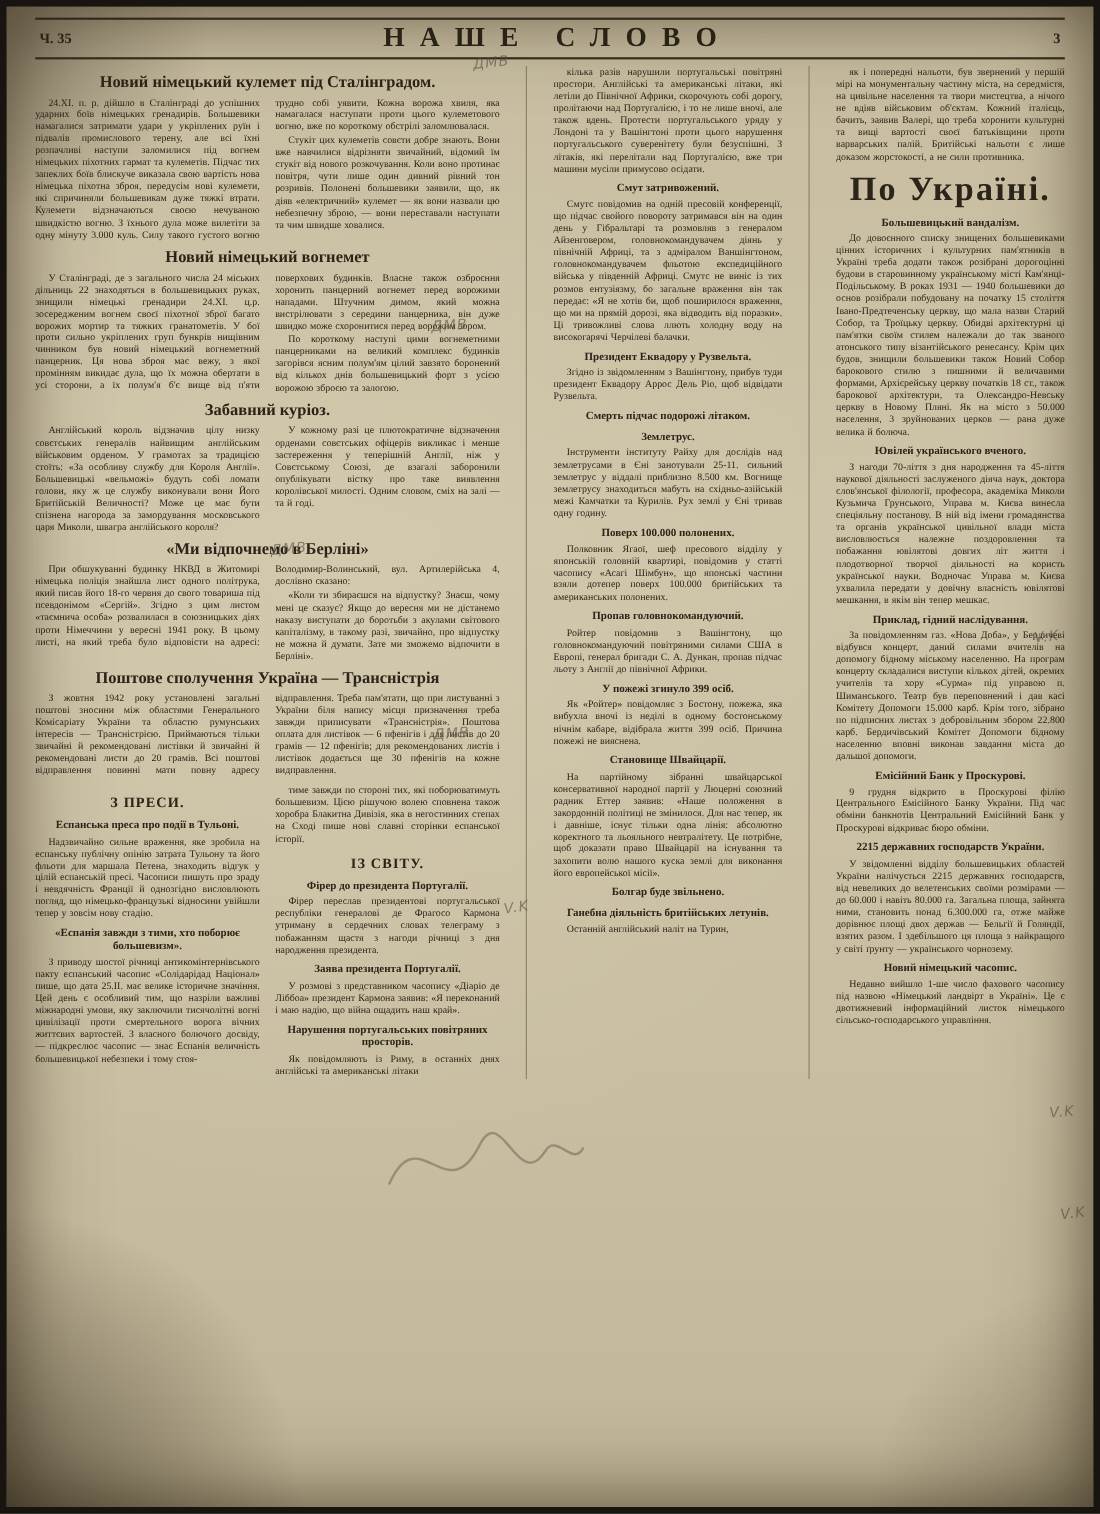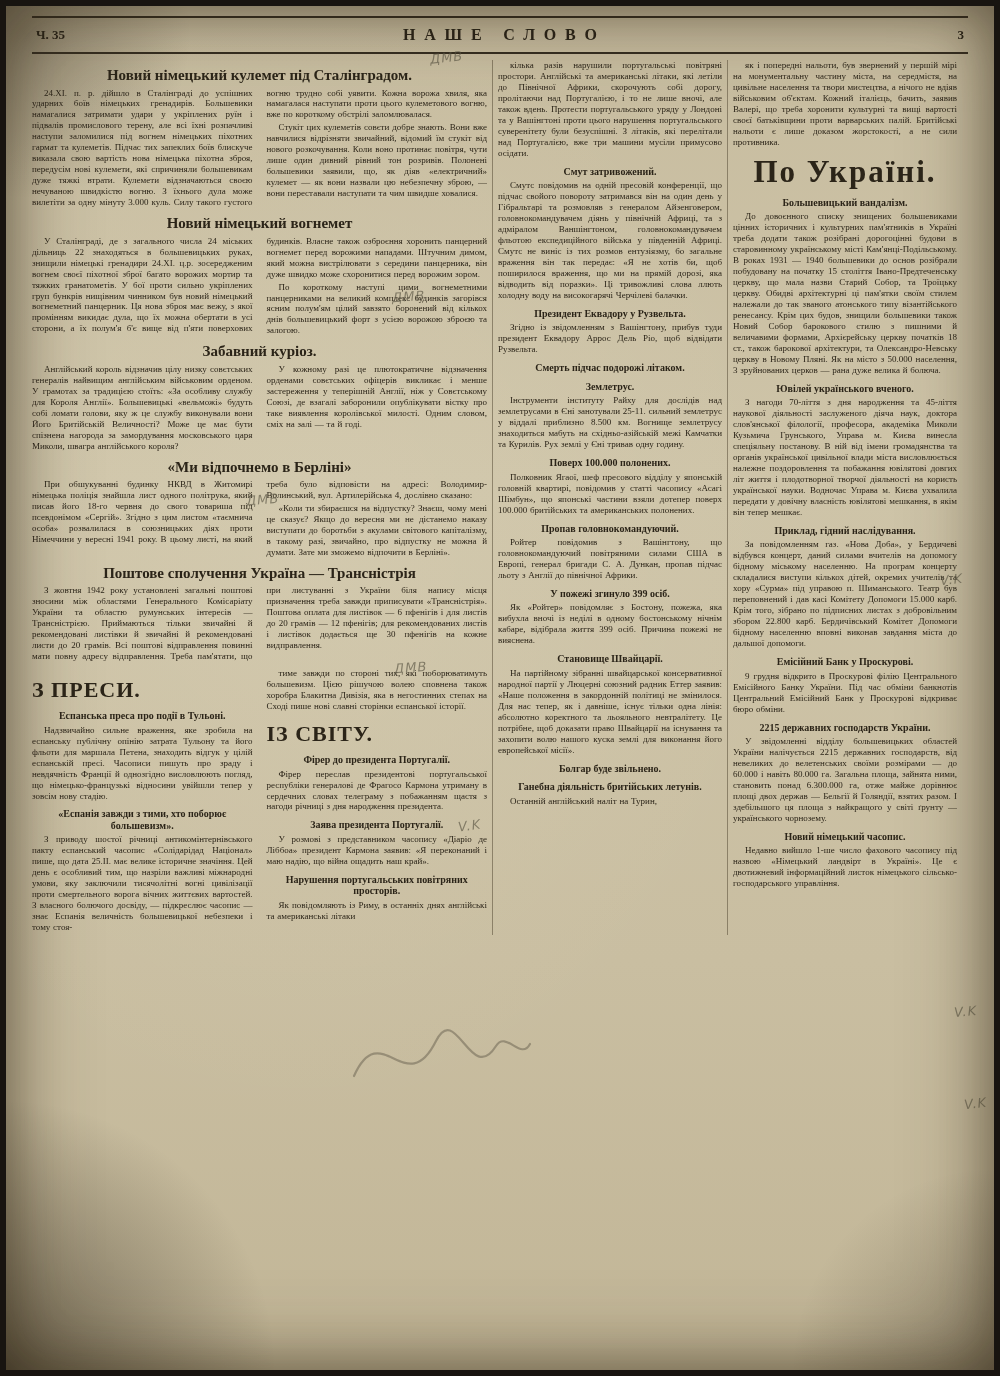--- a/index.html
+++ b/index.html
@@ -18,31 +18,31 @@
     padding:10px 26px 14px 26px;
   }
   .page-head{
     position:relative;display:flex;align-items:center;justify-content:space-between;
     border-top:2px solid #352d1f;border-bottom:2px solid #352d1f;
     padding:3px 4px 4px 4px;margin-bottom:6px;height:38px;
   }
   .issue,.pageno{font-weight:bold;font-size:13px}
   .masthead{
     position:absolute;left:0;right:0;text-align:center;
-    font-size:16px;font-weight:bold;letter-spacing:.55em;text-indent:.55em;
-  }
-  .cols{display:flex;gap:5px}
+    font-size:25px;font-weight:bold;letter-spacing:.55em;text-indent:.55em;
+  }
+  .cols{display:flex;gap:24px}
   .left-sec{width:455px}
   .colnarrow{width:224px}
   .vrule{width:1px;background:rgba(62,52,32,.45);align-self:stretch}
   .art-title{text-align:center;font-size:15px;font-weight:bold;line-height:1.1;margin:7px 6px 4px}
   .twocol{columns:2;column-gap:14px}
   .para{font-size:9px;line-height:1.22;text-align:justify;text-indent:12px;margin:0 0 2px;word-spacing:.5px}
   .news-subhead{text-align:center;font-weight:bold;font-size:10px;line-height:1.15;margin:7px 4px 3px}
-  .big-head{font-weight:bold;font-size:22px;letter-spacing:1px;margin:9px 0 4px}
+  .big-head{text-align:center;font-weight:bold;font-size:13px;letter-spacing:1px;margin:9px 0 4px}
   .region-head{text-align:center;font-weight:bold;font-size:31px;letter-spacing:2px;margin:6px 0 6px}
   .press-row{display:flex;gap:14px;margin-top:6px}
   .press-col{flex:1;min-width:0}
   .pencil{
     position:absolute;font-family:"DejaVu Sans",sans-serif;font-style:italic;
     font-size:13px;color:#55503f;opacity:.62;letter-spacing:1px;pointer-events:none;
   }
   .scribble{position:absolute;left:340px;top:1000px;opacity:.45;pointer-events:none}
   .vignette{content:"";position:absolute;inset:0;pointer-events:none;
     box-shadow:inset 0 0 50px rgba(30,20,6,.35)}

